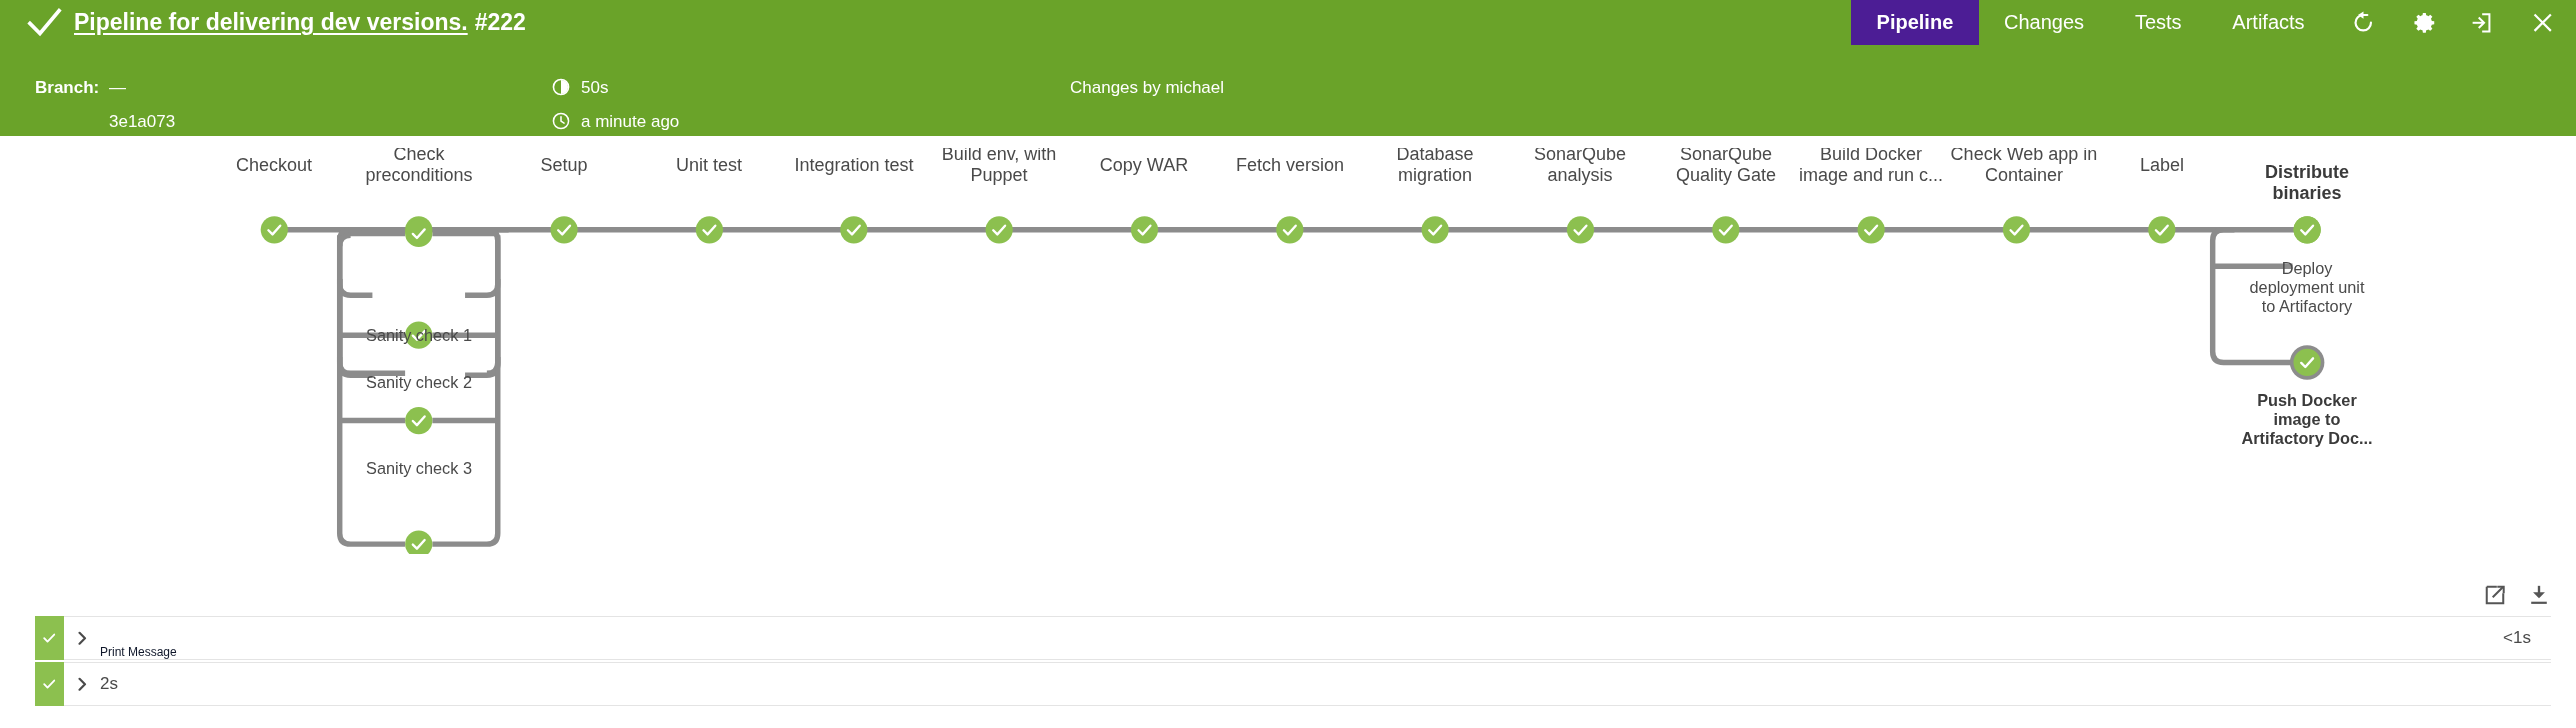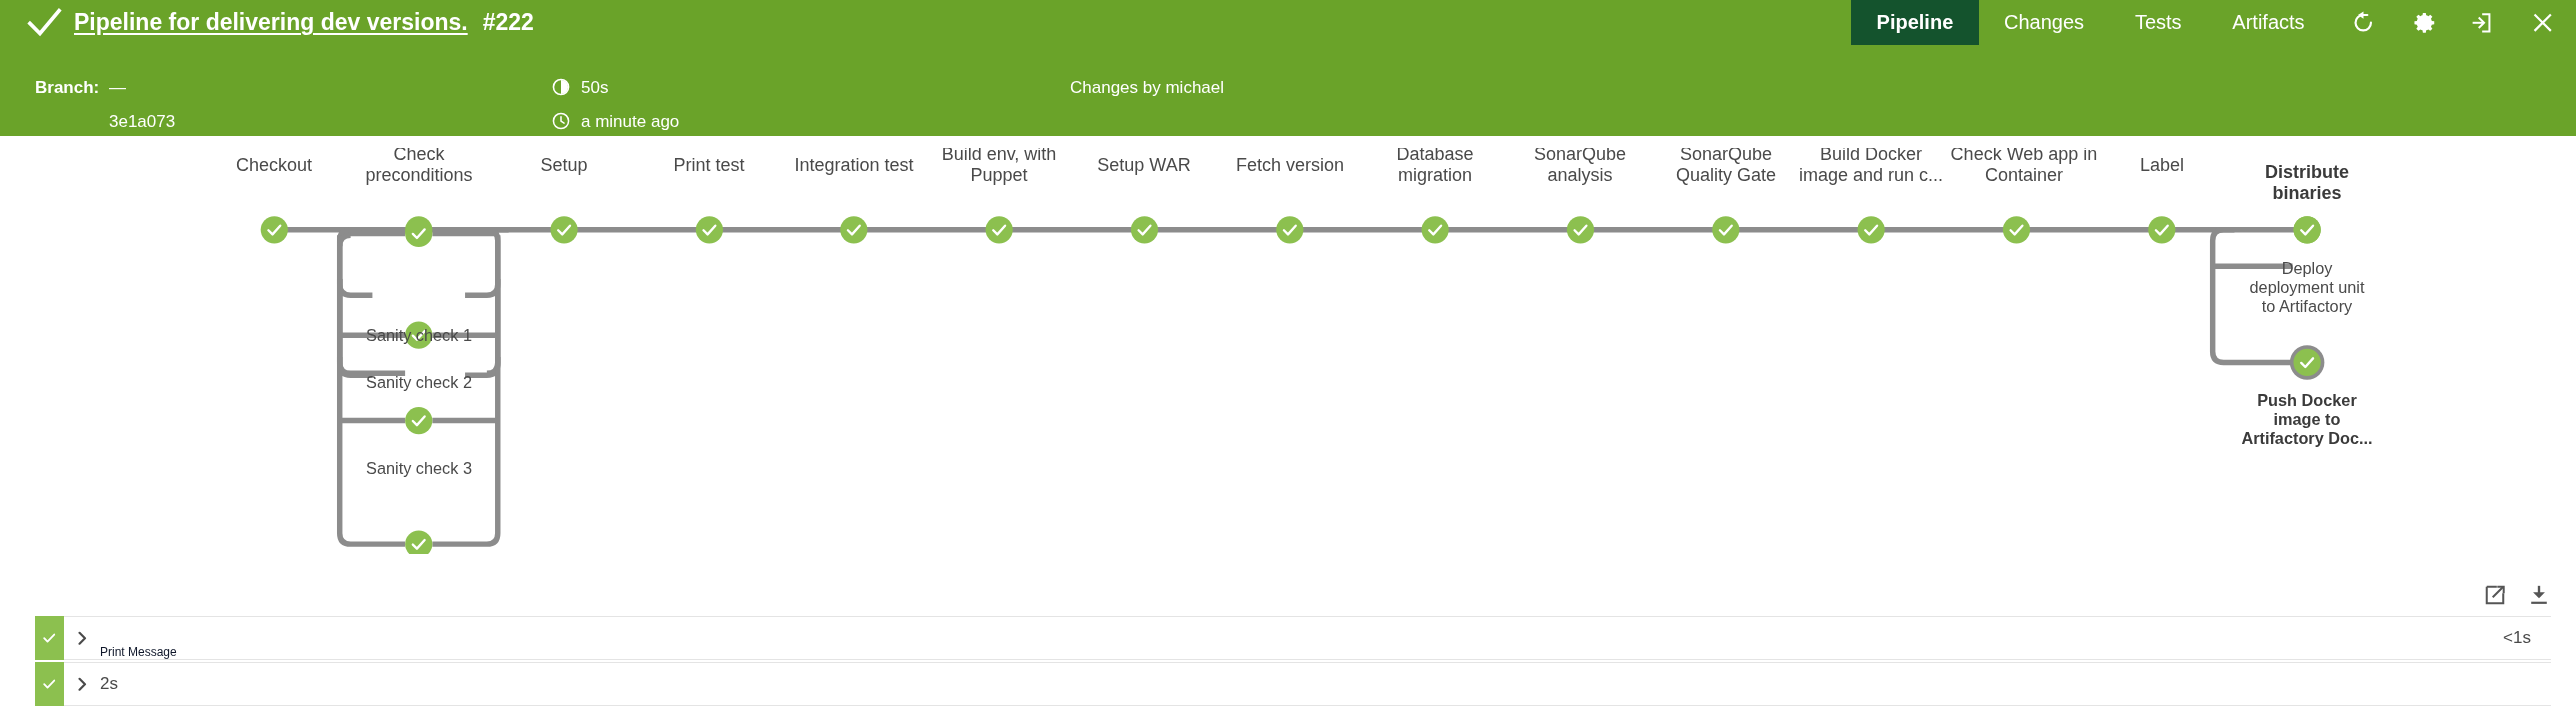--- a/index.html
+++ b/index.html
@@ -35,38 +35,38 @@
   .hdr-title {
     position: absolute; left: 74px; top: 8.2px;
     font-size: 23px; font-weight: bold;
     white-space: nowrap;
     line-height: 29px;
   }
   .hdr-title .link {
     text-decoration: underline;
     text-underline-offset: 2.7px;
   }
-  .hdr-title .num { text-decoration: none; margin-left: 15px; }
+  .hdr-title .num { text-decoration: none; margin-left: 7px; }
 
   .nav {
     position: absolute; right: 0; top: 0;
     height: 45px;
     display: flex; align-items: stretch;
   }
   .nav-tab {
     display: flex; align-items: center; justify-content: center;
     padding: 0 25.4px;
     font-size: 20px;
     color: #ffffff;
     height: 45px;
     cursor: pointer;
     white-space: nowrap;
   }
   .nav-tab.active {
-    background: #14532d;
+    background: #4c1d95;
     font-weight: bold;
   }
   .nav-icon {
     display: flex; align-items: center; justify-content: center;
     width: 56px; height: 45px;
     cursor: pointer;
   }
   .nav-icon.wide { width: 67px; }
 
   .header-meta {
@@ -323,25 +323,25 @@
           <circle cx="2540" cy="236" r="19" fill="#8c8c8c"></circle>
           <use href="#ok-node" x="2540" y="236"></use>
         </g>
       </g>
     </svg>
 
     <div class="node-label" style="left:274px;  top:7.3px;">Checkout</div>
     <div class="node-label" style="left:419px;  top:-3.6px;">Check
 preconditions</div>
     <div class="node-label" style="left:564px;  top:7.3px;">Setup</div>
-    <div class="node-label" style="left:709px;  top:7.3px;">Print test</div>
+    <div class="node-label" style="left:709px;  top:7.3px;">Unit test</div>
     <div class="node-label" style="left:854px;  top:7.3px;">Integration test</div>
     <div class="node-label" style="left:999px; top:-3.6px;">Build env, with
 Puppet</div>
-    <div class="node-label" style="left:1144px; top:7.3px;">Setup WAR</div>
+    <div class="node-label" style="left:1144px; top:7.3px;">Copy WAR</div>
     <div class="node-label" style="left:1290px; top:7.3px;">Fetch version</div>
     <div class="node-label" style="left:1435px; top:-3.6px;">Database
 migration</div>
     <div class="node-label" style="left:1580px; top:-3.6px;">SonarQube
 analysis</div>
     <div class="node-label" style="left:1726px; top:-3.6px;">SonarQube
 Quality Gate</div>
     <div class="node-label" style="left:1871px; top:-3.6px;">Build Docker
 image and run c...</div>
     <div class="node-label" style="left:2024px; top:-3.6px;">Check Web app in

